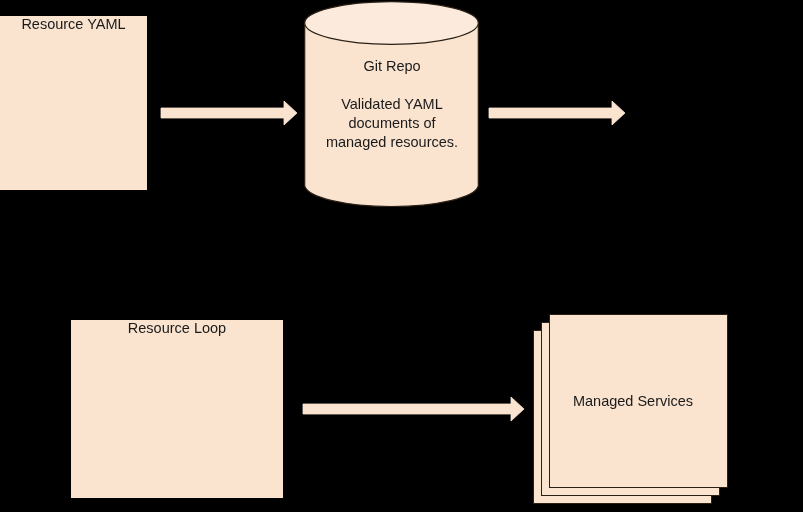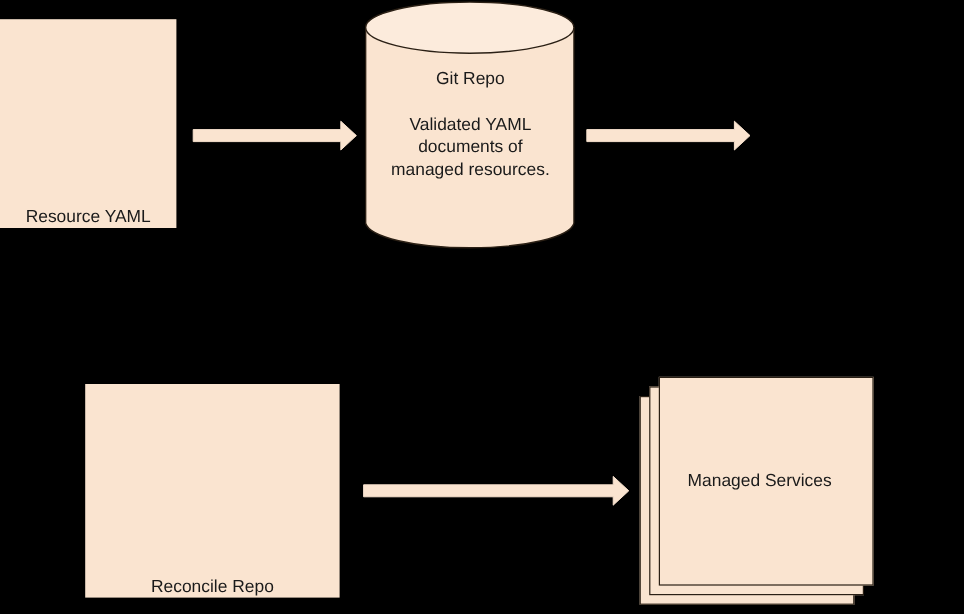--- a/index.html
+++ b/index.html
@@ -16,21 +16,21 @@
     width: 803px;
     height: 512px;
     background: #000000;
     overflow: hidden;
   }
   .node {
     position: absolute;
     box-sizing: border-box;
     background: #fae4d0;
     display: flex;
-    align-items: flex-end;
+    align-items: flex-start;
     justify-content: center;
     text-align: center;
   }
   .node-label {
     color: #1a1a1a;
     font-size: 14.5px;
     line-height: 17px;
     font-family: "Liberation Sans", sans-serif;
     white-space: pre-line;
     padding: 0 6px;
@@ -178,21 +178,21 @@
   </div>
 
   <div class="edge" id="edge-repo-to-graphql">
     <svg width="138" height="26" viewBox="0 0 138 26">
       <path d="M1 8 L124 8 L124 1 L137 13 L124 25 L124 18 L1 18 Z" fill="#fae4d0" stroke="#fae4d0" stroke-width="0.8"></path>
     </svg>
   </div>
 
 
   <div class="node" id="node-reconcile-loop">
-    <span class="node-label">Reconcile Repo</span>
+    <span class="node-label">Resource Loop</span>
   </div>
 
   <div class="edge" id="edge-reconcile-to-services">
     <svg width="223" height="26" viewBox="0 0 223 26">
       <path d="M1 8 L209 8 L209 1 L222 13 L209 25 L209 18 L1 18 Z" fill="#fae4d0" stroke="#fae4d0" stroke-width="0.8"></path>
     </svg>
   </div>
 
   <div id="node-managed-services">
     <div class="stack-layer layer-back"></div>

